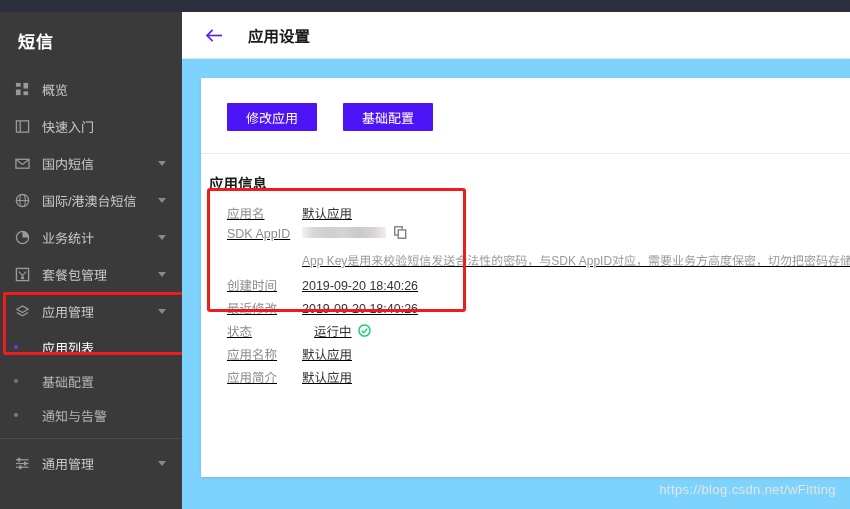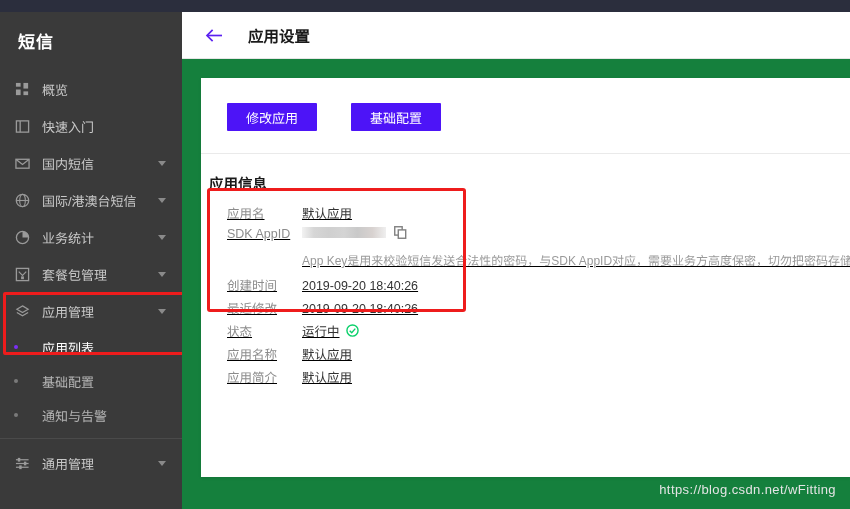--- a/index.html
+++ b/index.html
@@ -60,39 +60,39 @@
 
   
   .hl-sidebar {
     position:absolute; left:3px; top:292px; width:184px; height:63px;
     border:3px solid #ee1c1c; border-radius:2px; pointer-events:none;
   }
 
   
   .main {
     position:absolute; left:182px; top:12px;
-    width:668px; height:497px; background:#15803d;
+    width:668px; height:497px; background:#7dd3fc;
   }
   .page-header {
     height:47px; background:#ffffff;
     display:flex; align-items:center; padding-left:22px;
     border-bottom:1px solid #e6e6e6;
   }
   .back-arrow {
     width:20px; height:20px; cursor:pointer; margin-right:24px;
     display:flex; align-items:center; justify-content:center;
   }
   .page-title { font-size:15.5px; font-weight:bold; color:#1a1a1a; }
 
   .card {
     position:absolute; left:19px; top:66px; right:0; height:399px;
     background:#ffffff; box-shadow:0 1px 3px rgba(0,0,0,.10);
   }
   .btn-row {
-    display:flex; gap:34px; padding:25px 0 0 26px;
+    display:flex; gap:26px; padding:25px 0 0 26px;
     border-bottom:1px solid #eaeaea; padding-bottom:22px;
   }
   .btn {
     background:#4d14f7; color:#ffffff; font-size:13px;
     border:none; padding:0 16px; height:28px; min-width:90px;
     cursor:pointer; border-radius:1px;
     font-family:inherit;
   }
 
   .section-title {
@@ -118,21 +118,21 @@
   }
   .masked {
     display:inline-block; width:84px; height:11px;
     background:linear-gradient(90deg,#f2f2f2 0%,#d6d6d6 14%,#cfcfcf 32%,
       #d4d4d4 50%,#c9c9c9 66%,#d8d2d0 84%,#efefef 100%);
     margin-right:8px;
   }
   .copy-ic { cursor:pointer; display:inline-flex; }
   .stars { letter-spacing:1px; color:#333; margin-right:11px; }
   .link { color:#4d14f7; font-size:12.5px; cursor:pointer; }
-  .status-ok { color:#0ad06a; display:flex; align-items:center; }
+  .status-ok { color:#0ad06a; display:flex; align-items:center;margin-left:12px; }
   .status-ok .ckm { margin-left:6px; display:inline-flex; }
 
   
   .hl-info {
     position:absolute; left:207px; top:188px; width:259px; height:124px;
     border:3px solid #ee1c1c; border-radius:3px; pointer-events:none;
     z-index:5;
   }
 
   .watermark {

